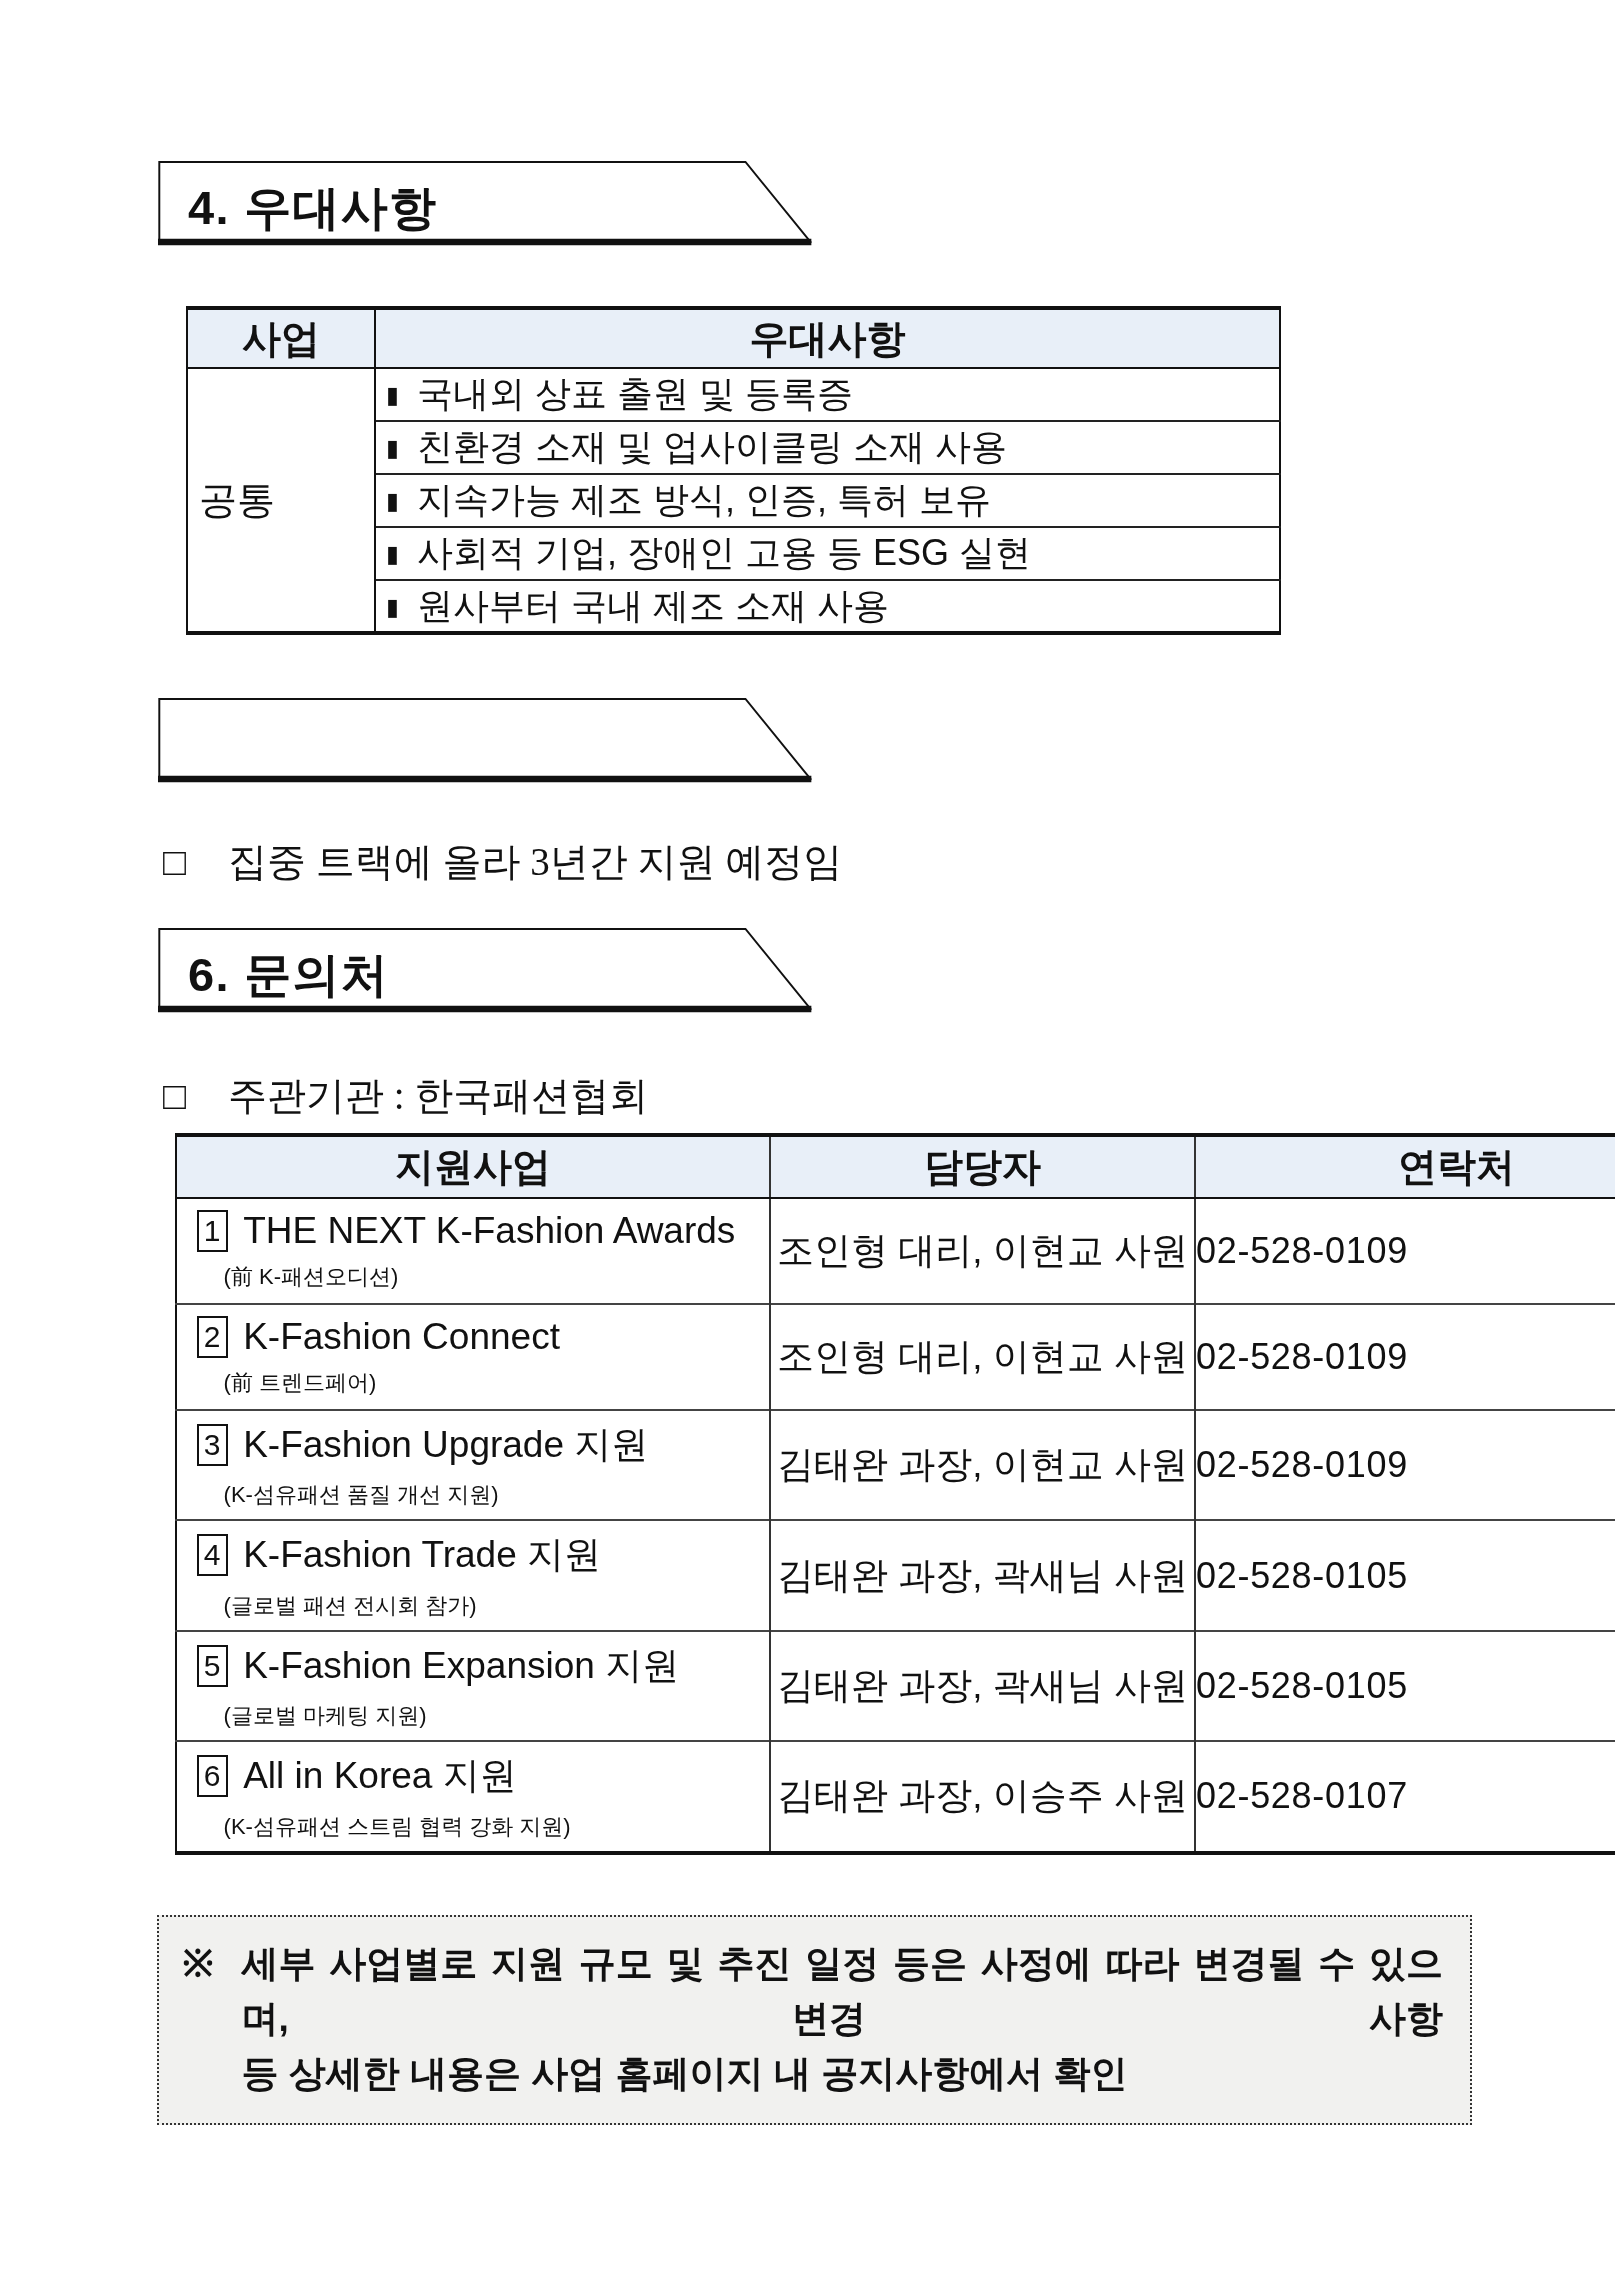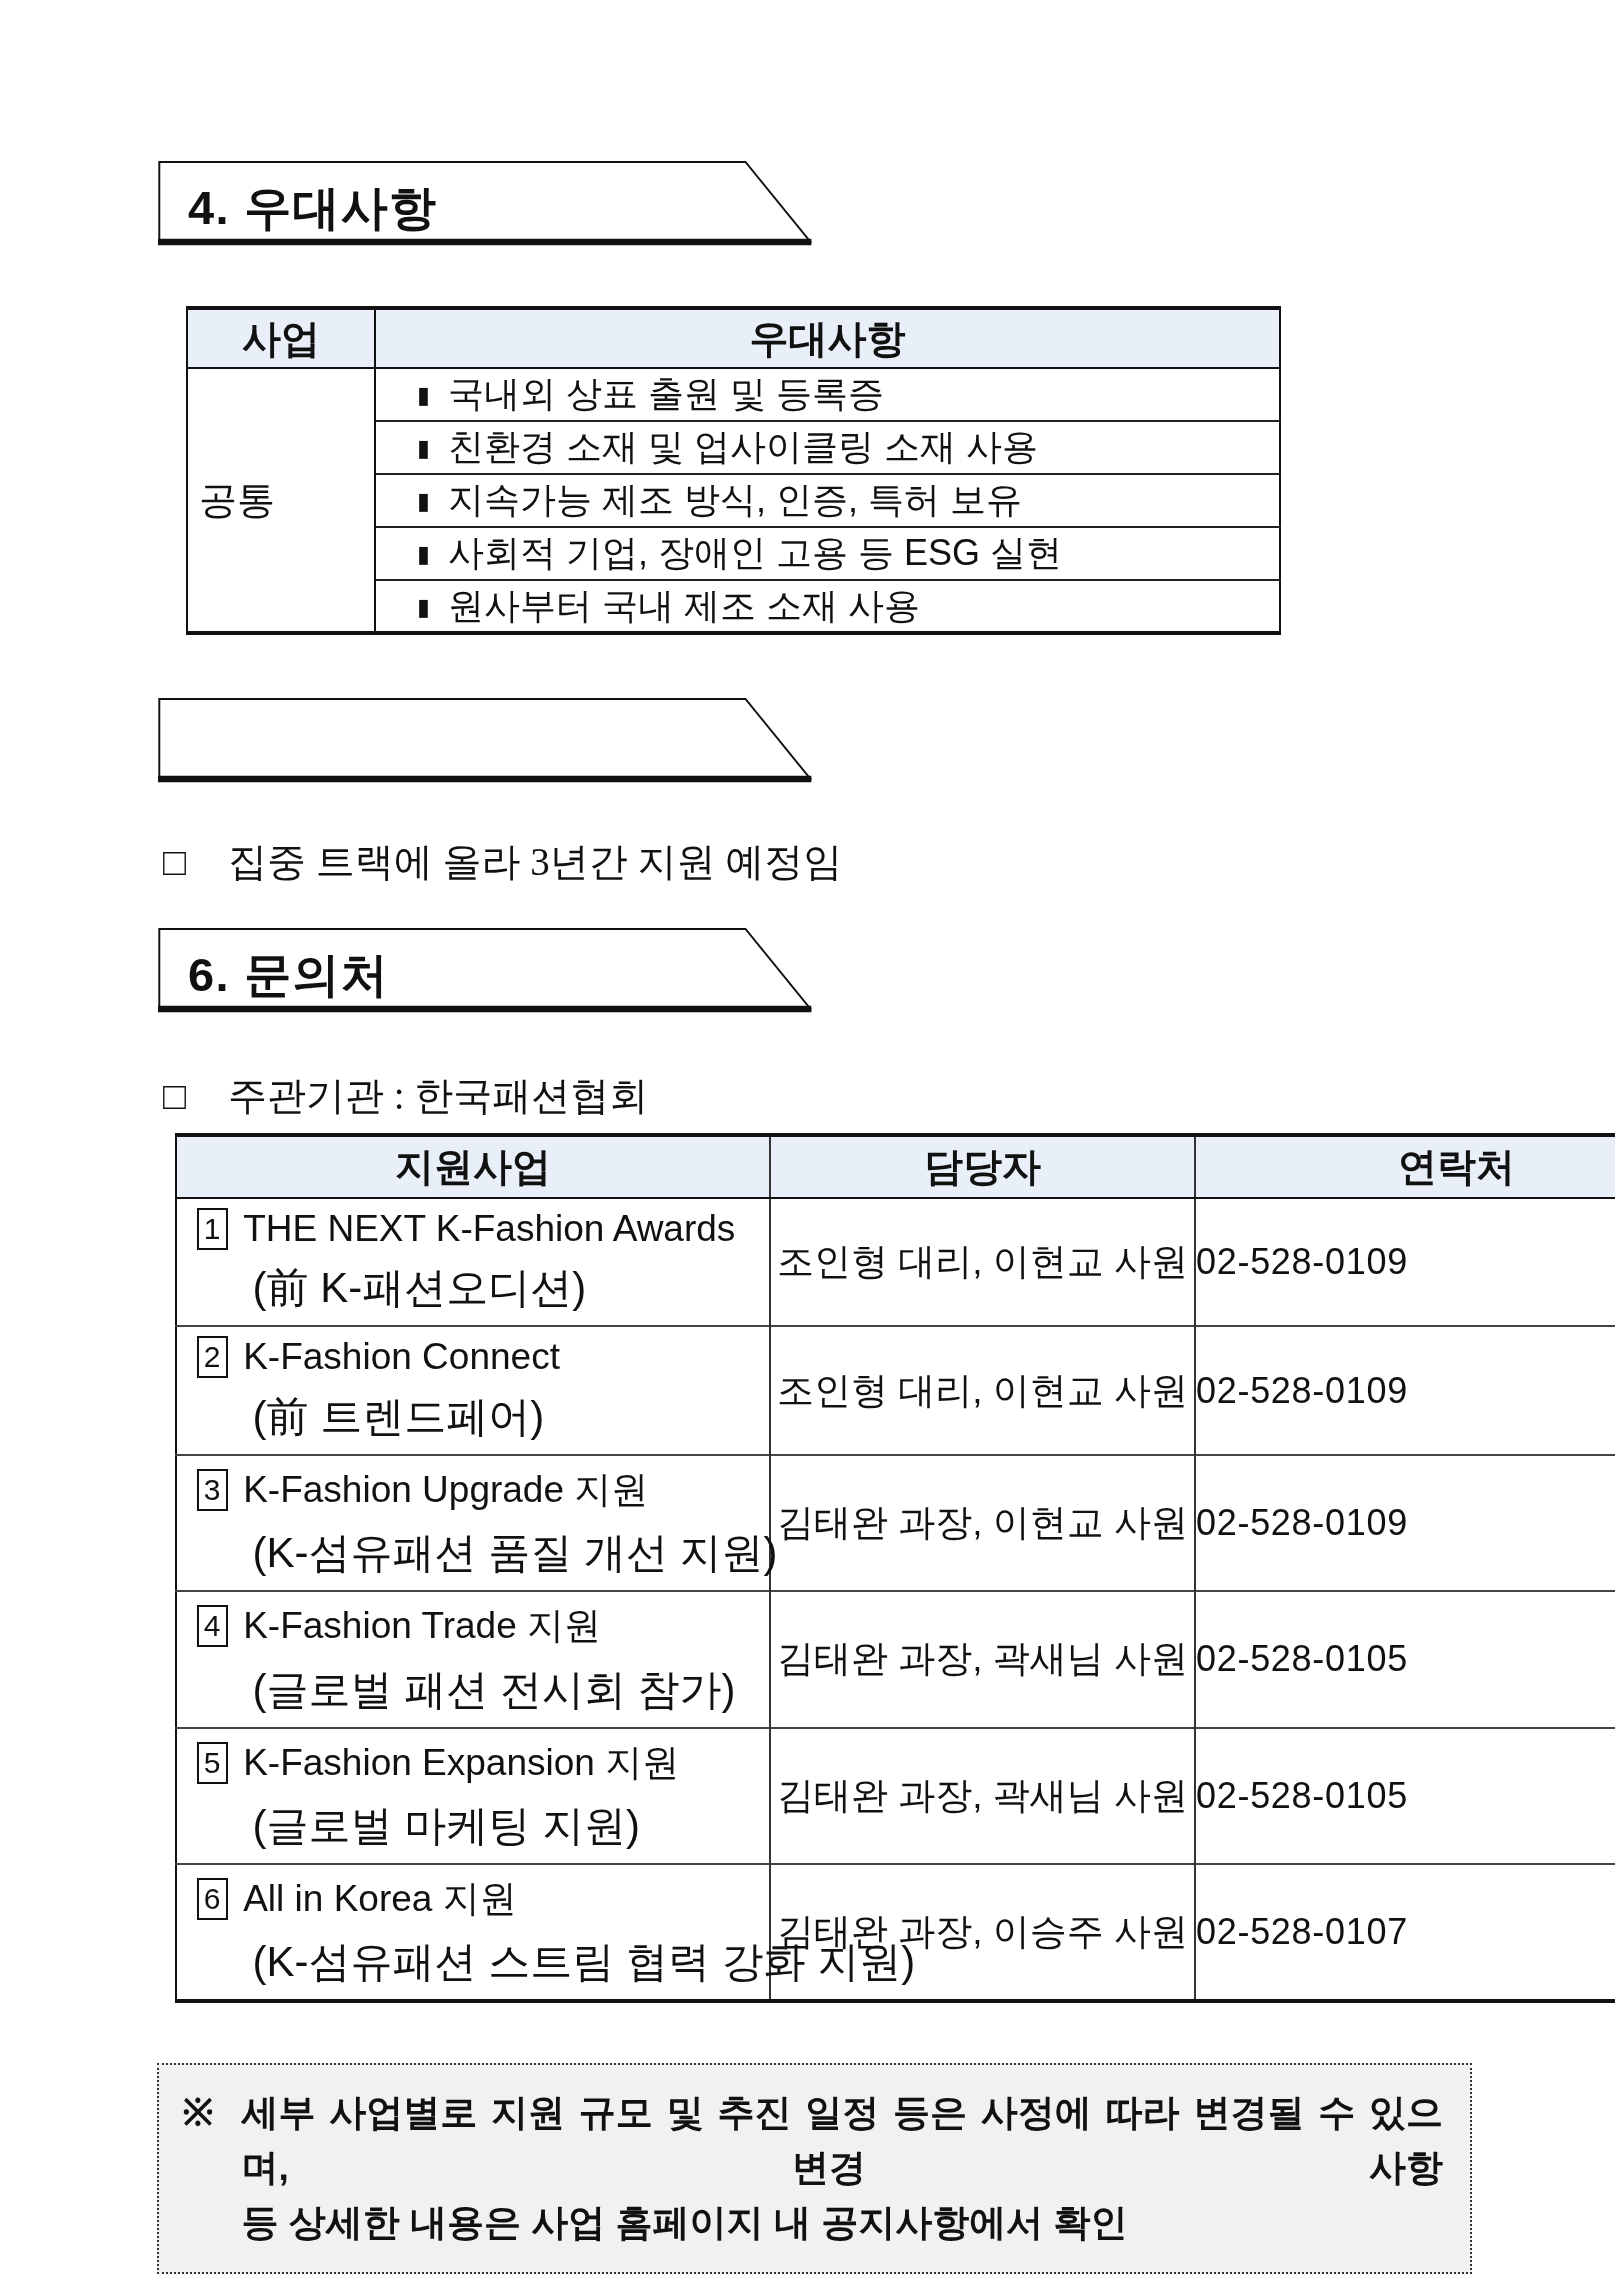--- a/index.html
+++ b/index.html
@@ -28,21 +28,21 @@
     height:60px; background:#e8eff8; font-size:39px; font-weight:bold;
     text-align:center; vertical-align:middle; border-bottom:2.6px solid #111;
   }
   .pref-table th.col-biz { border-right:2px solid #111; }
   .pref-table td.group-cell {
     border-right:2px solid #111; text-align:left; vertical-align:middle;
     font-size:38px;
     padding-left:11px;
   }
   .pref-table td.item-cell {
-    height:53px; font-size:36px; padding-left:41px; vertical-align:middle;
+    height:53px; font-size:36px; padding-left:10px; vertical-align:middle;
     border-top:2px solid #222; white-space:nowrap; overflow:hidden;border-radius:20px;
   }
   .pref-table tr.first td.item-cell { border-top:none; }
   .bullet {
     display:inline-block; font-size:23.5px; margin-right:18px;
     position:relative; top:-2.6px;
   }
 
   
   .ref-para {
@@ -72,21 +72,21 @@
   .prog-inner {
     height:100%; padding:9px 6.5px 9px 19.6px; display:flex;
     flex-direction:column; justify-content:center; gap:10.4px;
   }
   .prog-line1 { font-size:37px; display:flex; align-items:center; white-space:nowrap; }
   .numbox {
     flex:none; width:31px; height:42px; border:2.6px solid #111;
     display:inline-flex; align-items:center; justify-content:center;
     font-size:30px; margin-right:15.6px;
   }
-  .prog-sub { font-size:42px; margin-left:56px; white-space:nowrap; }
+  .prog-sub { font-size:22px; margin-left:27px; white-space:nowrap; }
   .person-cell { text-align:center; font-size:37px; }
   .phone-cell { text-align:left; font-size:36px; letter-spacing:0.7px; }
 
   
   .note {
     margin:60px 0 0 157px; width:1315px; background:#f1f1ef;
     border:2px dotted #333; padding:19.6px 27px 22px 23.5px; display:flex;
     font-weight:bold; font-size:37px; line-height:55px;
   }
   .note-marker { width:59px; flex:none; }

